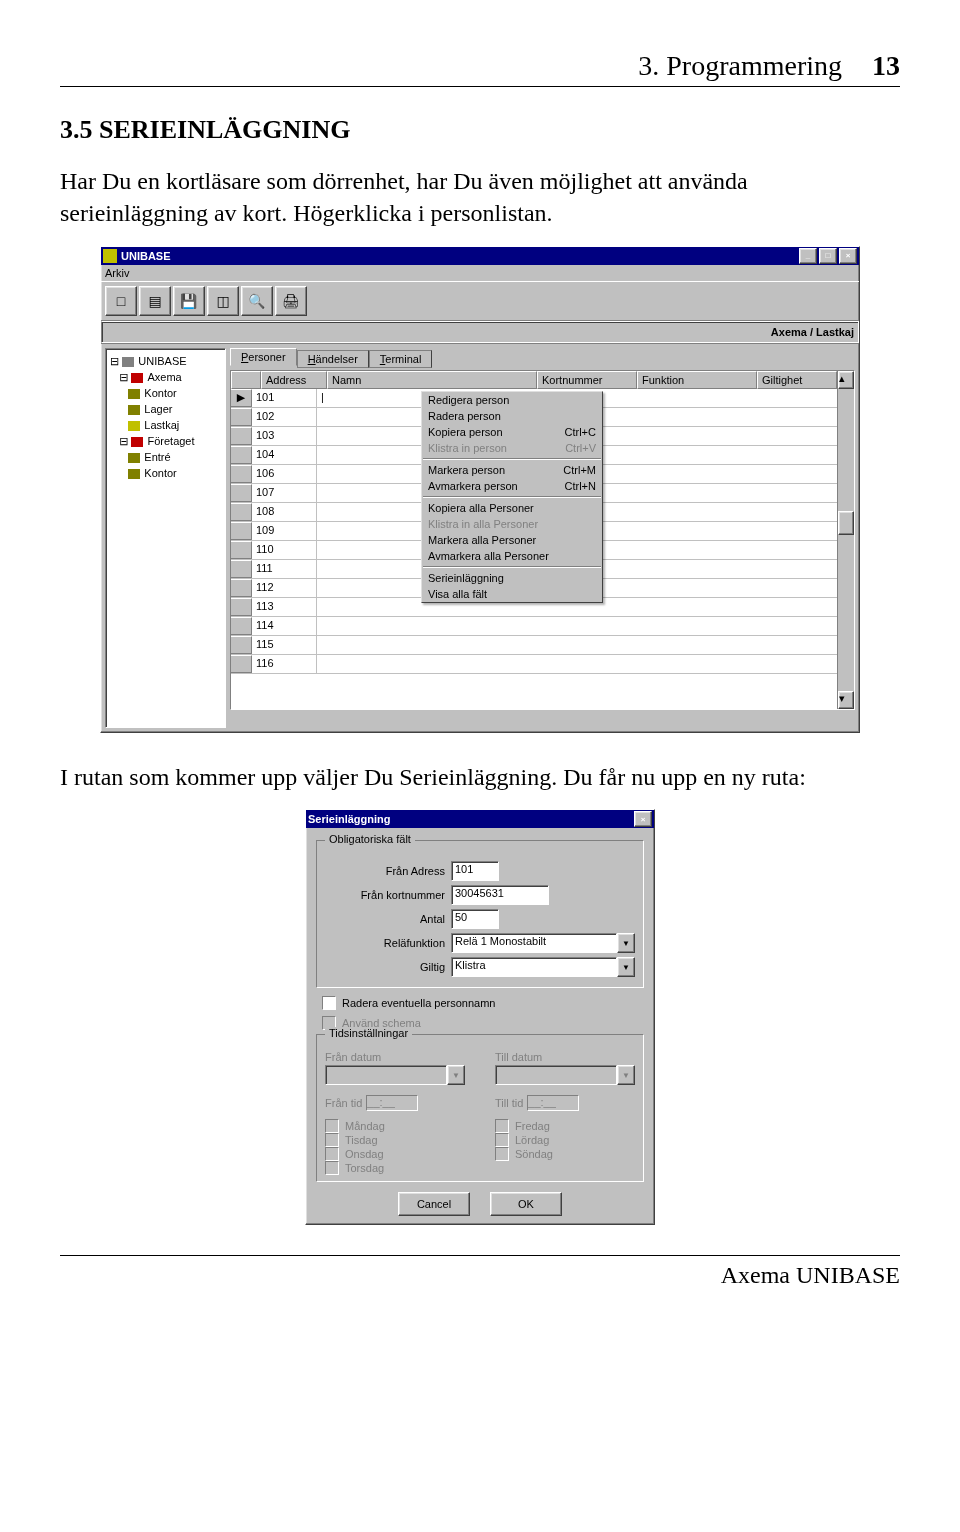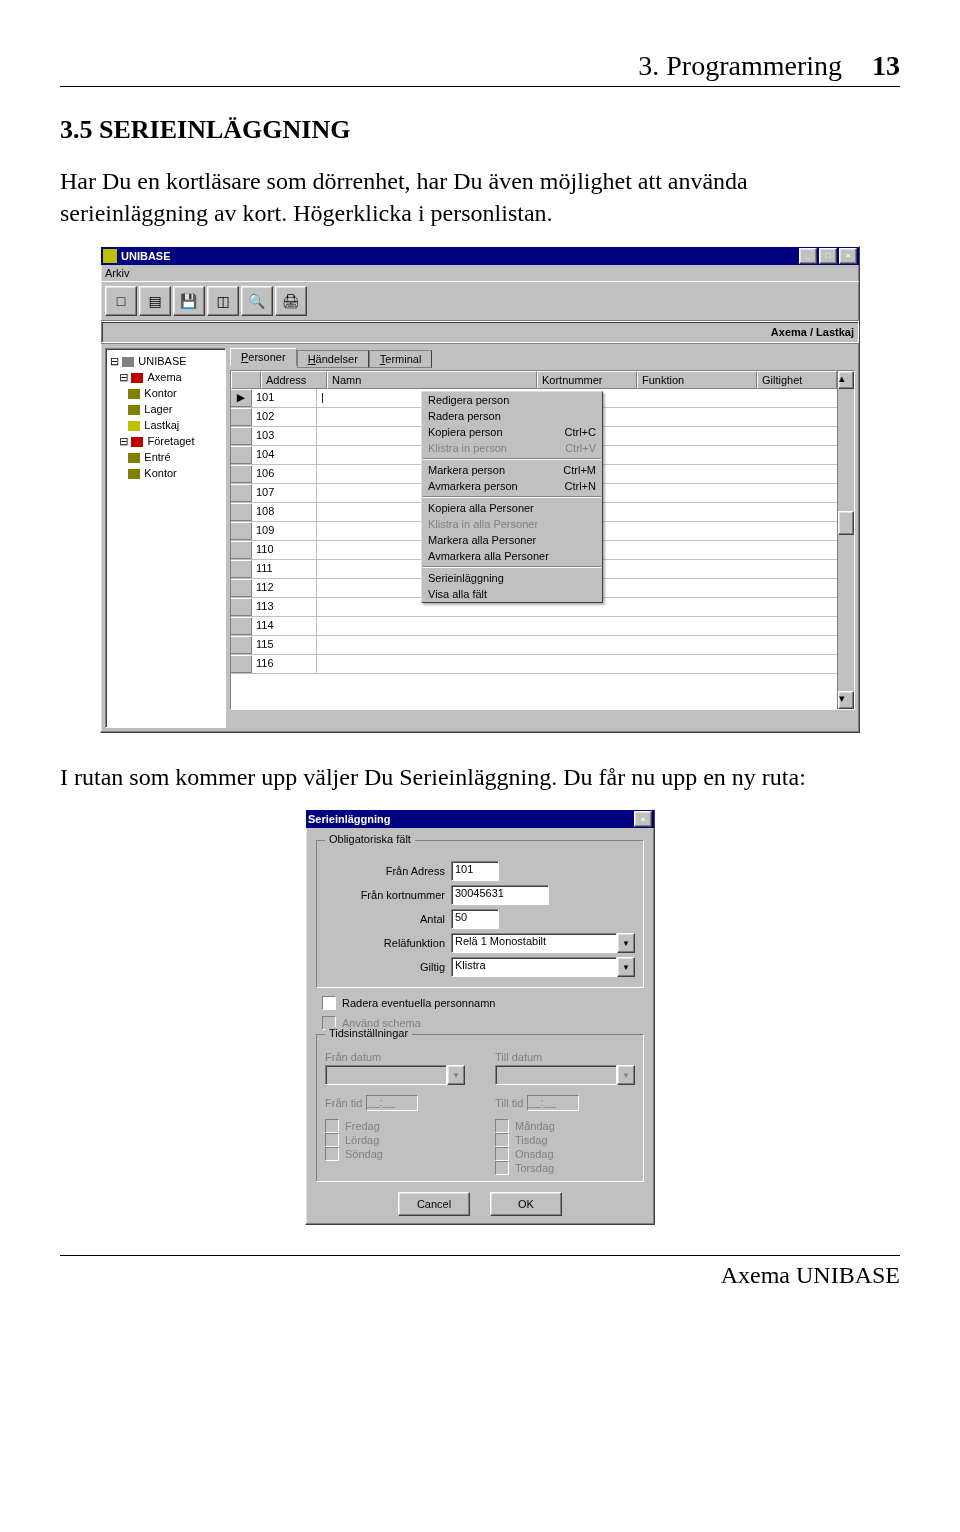--- a/index.html
+++ b/index.html
@@ -351,47 +351,47 @@
               </div>
             <div class="col" style="display:flex;align-items:center">
                 <span>Till tid</span>
                 <span class="tinp">__:__</span>
               </div>
           </div>
           <div class="half" style="margin-top:8px" id="days2">
               <div class="col">
                 <div class="chk dis grey">
                   <span class="box"></span>
+                  <span>Måndag</span>
+                </div>
+                <div class="chk dis grey">
+                  <span class="box"></span>
+                  <span>Tisdag</span>
+                </div>
+                <div class="chk dis grey">
+                  <span class="box"></span>
+                  <span>Onsdag</span>
+                </div>
+                <div class="chk dis grey">
+                  <span class="box"></span>
+                  <span>Torsdag</span>
+                </div>
+              </div>
+              <div class="col">
+                <div class="chk dis grey">
+                  <span class="box"></span>
                   <span>Fredag</span>
                 </div>
                 <div class="chk dis grey">
                   <span class="box"></span>
                   <span>Lördag</span>
                 </div>
                 <div class="chk dis grey">
                   <span class="box"></span>
                   <span>Söndag</span>
-                </div>
-              </div>
-              <div class="col">
-                <div class="chk dis grey">
-                  <span class="box"></span>
-                  <span>Måndag</span>
-                </div>
-                <div class="chk dis grey">
-                  <span class="box"></span>
-                  <span>Tisdag</span>
-                </div>
-                <div class="chk dis grey">
-                  <span class="box"></span>
-                  <span>Onsdag</span>
-                </div>
-                <div class="chk dis grey">
-                  <span class="box"></span>
-                  <span>Torsdag</span>
                 </div>
               </div>
             </div>
         </div>
         <div class="btnrow">
           <span class="btn2 btn95">Cancel</span>
           <span class="btn2 btn95">OK</span>
         </div>
       </div>
     </div>

